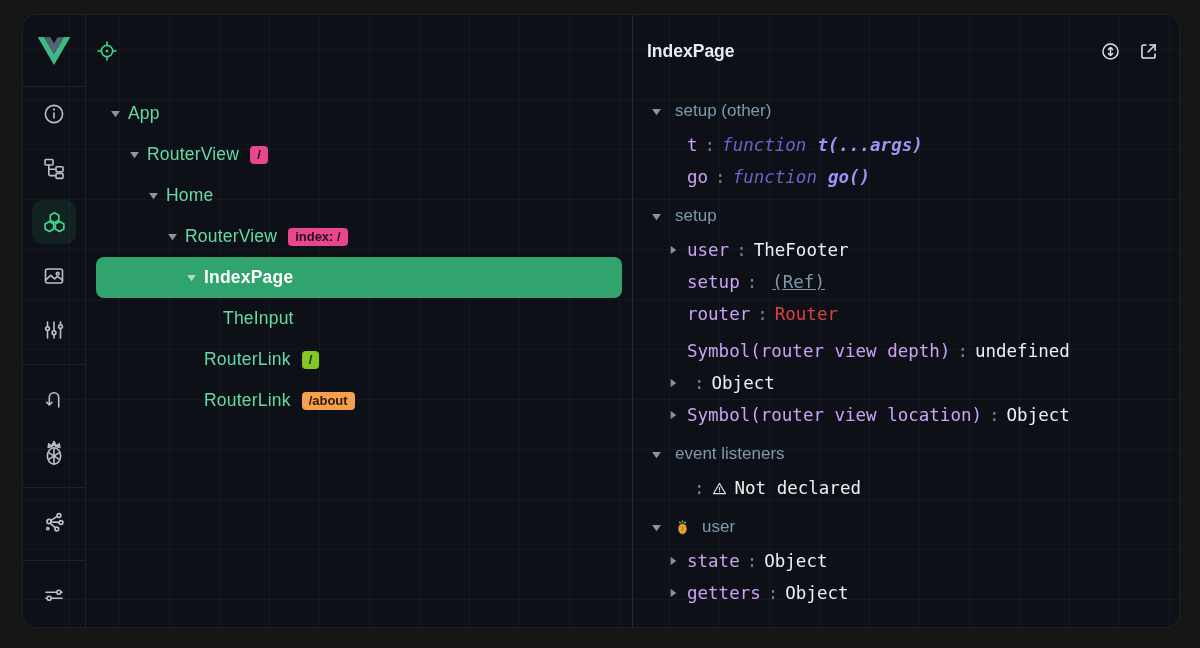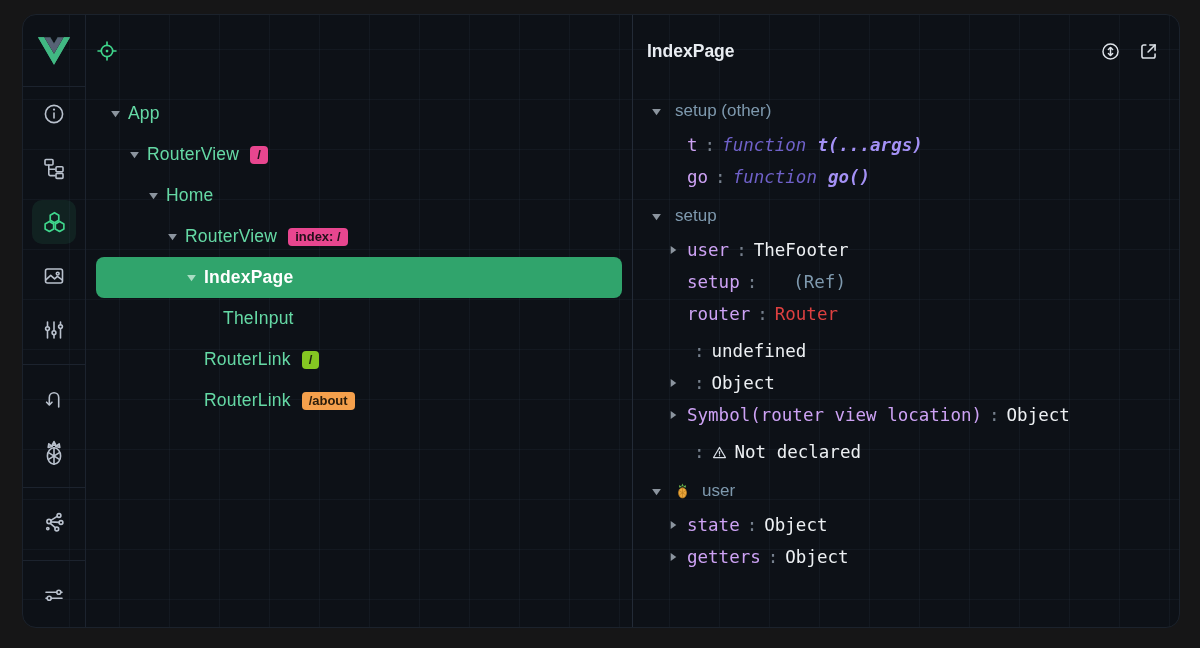--- a/index.html
+++ b/index.html
@@ -62,21 +62,21 @@
     font-family:"Liberation Sans", sans-serif; font-size:17px; color:#7e99ae; }
   .sec-header .arrow-slot { width:14px; flex:0 0 14px; }
   .sec-item { height:32px; display:flex; align-items:center; padding-left:17px;
     font-size:17.5px; white-space:nowrap; overflow:hidden; }
   .sec-item .arrow-slot { width:19px; flex:0 0 19px; }
   .k { color:#cda2f4; }
   .colon { color:#76808d; padding:0 7px; }
   .v-white { color:#edf0f3; }
   .v-muted { color:#7e99ae; }
   .v-red   { color:#dd4040; }
-  .v-gap   { margin-left:29px; }
+  .v-gap   { margin-left:8px;text-decoration:underline; }
   .v-keyword { color:#6f61c9; font-style:italic; margin-right:11px; }
   .v-sig     { color:#a violet; }
   .v-sig { color:#a491f5; font-style:italic; font-weight:bold; }
   .warn-icon { display:flex; margin-right:8px; }
   .pine-icon { display:flex; margin-right:2px; }
 </style>
 </head>
 <body>
 
 <div class="app">
@@ -336,20 +336,21 @@
             <div class="sec-item">
               <span class="arrow-slot"></span>
               <span class="k">router</span>
               <span class="colon">:</span>
               <span class="v-red">Router</span>
             </div>
           </div>
           <div class="ins-section">
             <div class="sec-item">
               <span class="arrow-slot"></span>
+              <span class="k">Symbol(router view depth)</span>
               <span class="colon">:</span>
               <span class="v-white">undefined</span>
             </div>
             <div class="sec-item">
               <span class="arrow-slot">
                 <svg width="10" height="10" viewBox="0 0 10 10">
                   <path d="M2.7 1v8L8.3 5z" fill="currentColor"></path>
                 </svg>
               </span>
               <span class="colon">:</span>
@@ -360,20 +361,28 @@
                 <svg width="10" height="10" viewBox="0 0 10 10">
                   <path d="M2.7 1v8L8.3 5z" fill="currentColor"></path>
                 </svg>
               </span>
               <span class="k">Symbol(router view location)</span>
               <span class="colon">:</span>
               <span class="v-white">Object</span>
             </div>
           </div>
           <div class="ins-section">
+            <div class="sec-header">
+      <span class="arrow-slot">
+                <svg width="11" height="11" viewBox="0 0 10 10">
+                  <path d="M1 2.7h8L5 8.3z" fill="currentColor"></path>
+                </svg>
+              </span>
+      <span>event listeners</span>
+            </div>
             <div class="sec-item">
               <span class="arrow-slot"></span>
               <span class="colon">:</span>
               <span class="warn-icon">
                 <svg width="15" height="15" viewBox="0 0 24 24" fill="none" stroke="#d7dde4" stroke-width="2" stroke-linejoin="round" stroke-linecap="round">
                   <path d="M12 4 2.5 20h19L12 4z"></path>
                   <path d="M12 10.5v4"></path>
                   <path d="M12 17h.01"></path>
                 </svg>
               </span>

